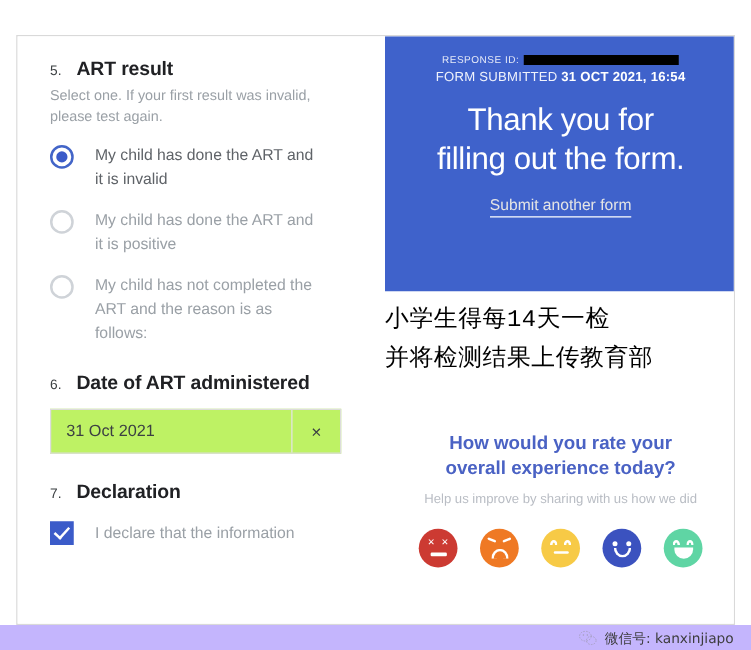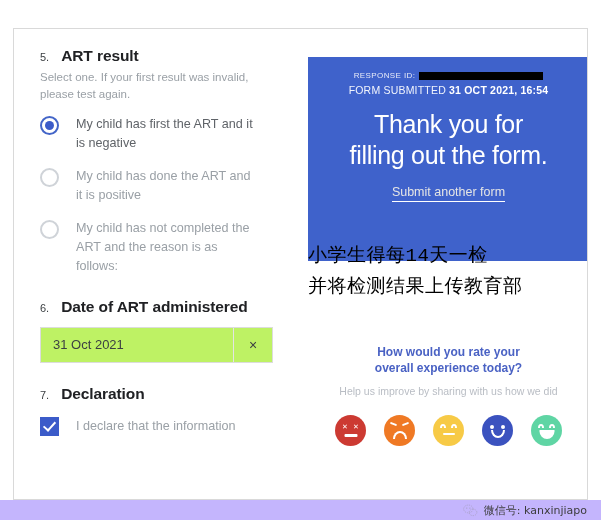--- a/index.html
+++ b/index.html
@@ -186,21 +186,20 @@
     position: absolute;
     left: 0;
     top: 0;
     width: 281px;
     height: 204px;
     background: #3f62cb;
     color: #ffffff;
     text-align: center;
     box-sizing: border-box;
     padding-top: 14px;
-    margin-top: 28px;
   }
   .resp-line {
     font-size: 8px;
     letter-spacing: 0.4px;
     display: flex;
     align-items: center;
     justify-content: center;
     gap: 4px;
     color: #e6eaf8;
   }
@@ -252,21 +251,21 @@
   }
 
   .feedback {
     position: absolute;
     left: 0;
     top: 316px;
     width: 281px;
     text-align: center;
   }
   .fb-title {
-    font-size: 12px;
+    font-size: 15px;
     font-weight: 700;
     color: #4a62c4;
     line-height: 1.32;
     padding: 0 28px;
   }
   .fb-sub {
     margin-top: 7px;
     font-size: 10.5px;
     color: #b9bdc4;
     line-height: 1.45;
@@ -412,21 +411,21 @@
     <div class="q-block" style="padding-top:18px;">
       <div class="q-head">
         <span class="q-num">5.</span>
         <span class="q-title">ART result</span>
       </div>
       <div class="q-sub">Select one. If your first result was invalid, please test again.</div>
 
       <div class="radio-list">
         <div class="radio-row selected">
           <span class="radio-outer checked"></span>
-          <span class="radio-label">My child has first the ART and it is negative</span>
+          <span class="radio-label">My child has done the ART and it is invalid</span>
         </div>
         <div class="radio-row">
           <span class="radio-outer"></span>
           <span class="radio-label">My child has done the ART and it is positive</span>
         </div>
         <div class="radio-row">
           <span class="radio-outer"></span>
           <span class="radio-label">My child has not completed the ART and the reason is as follows:</span>
         </div>
       </div>

